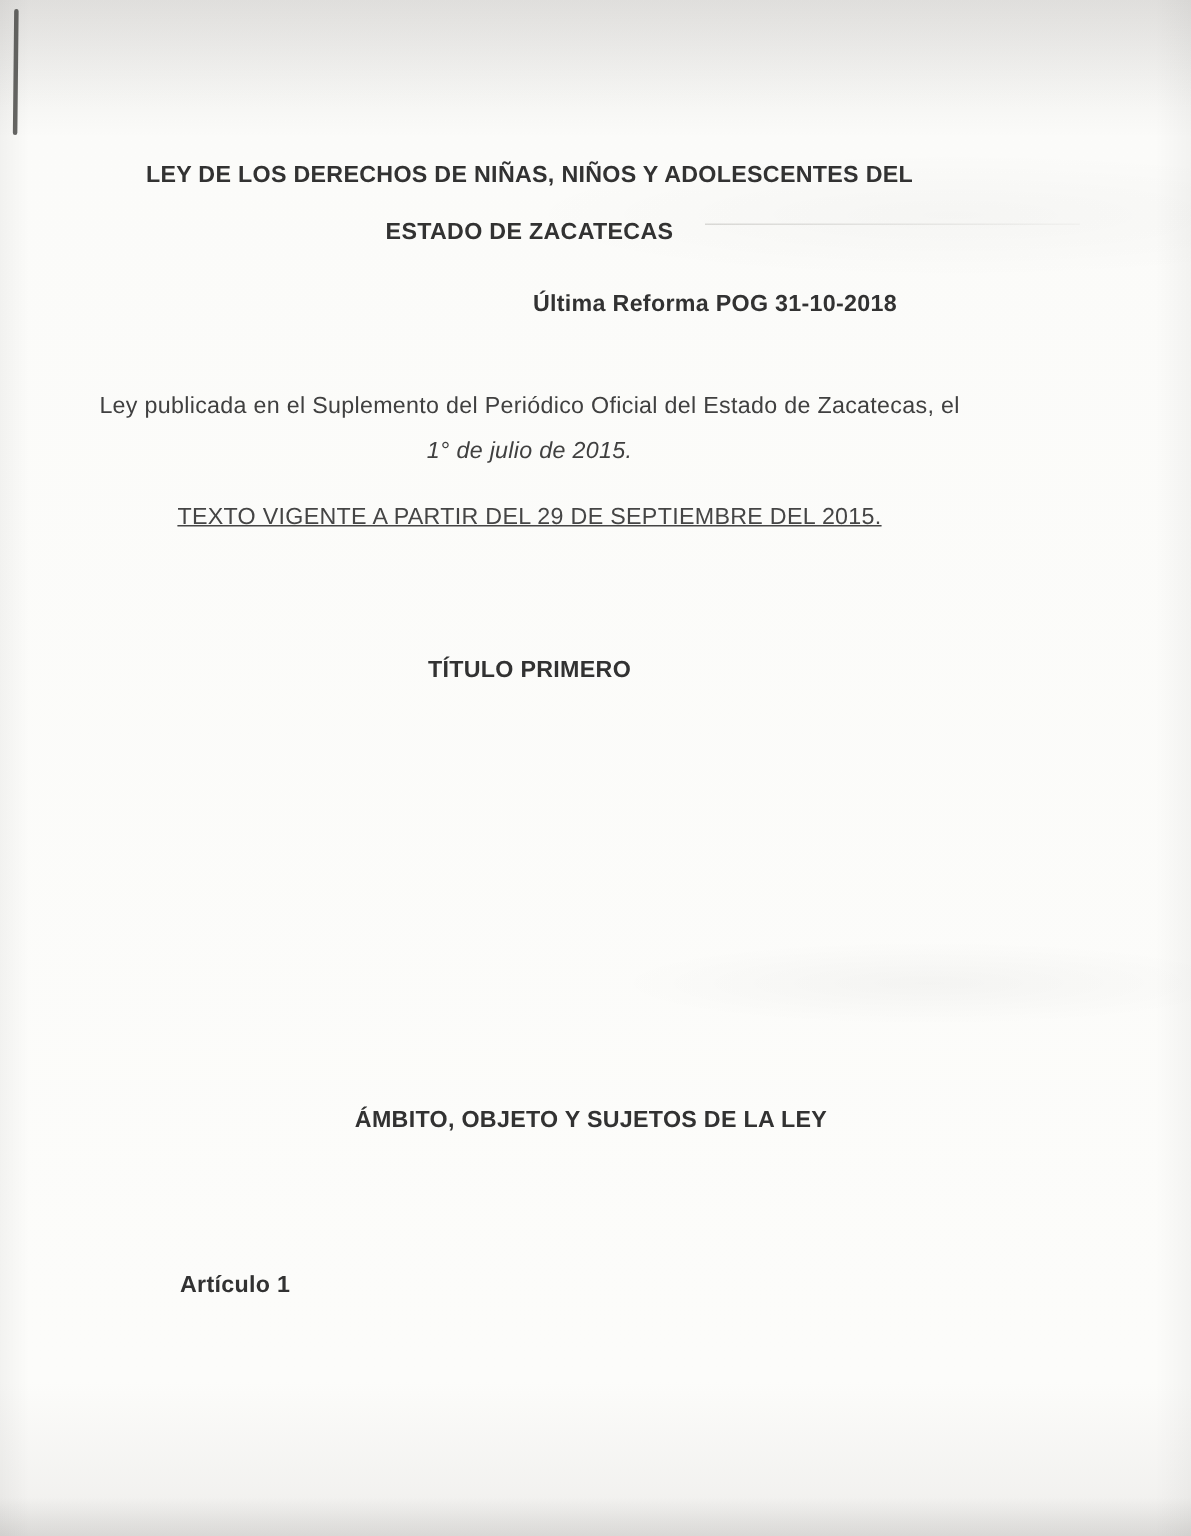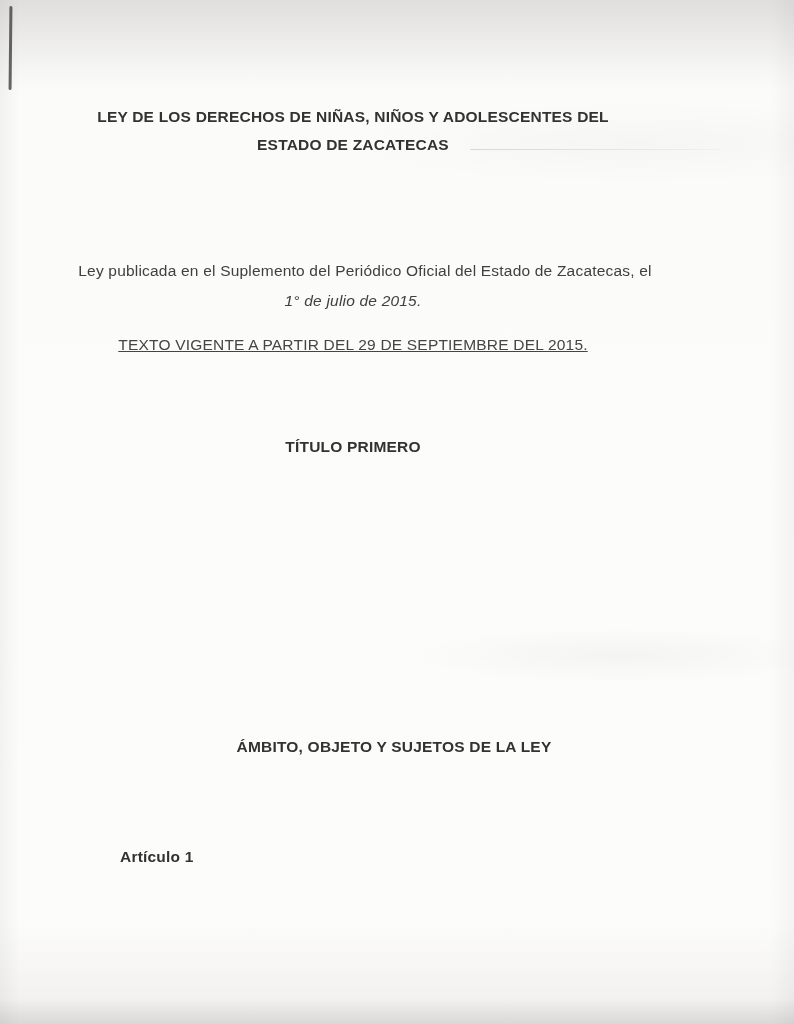--- a/index.html
+++ b/index.html
@@ -67,30 +67,30 @@
     width: 706px;
     text-align: center;
     font-size: 15.5px;
     letter-spacing: 0.2px;
     line-height: 1.2;
     color: #3a3a3a;
   }
   .bold { font-weight: 700; color: #323232; }
 
   .title-line1 { top: 108px; }
-  .title-line2 { top: 136px; }
+  .title-line2 { top: 146px; }
 
   .last-reform {
     top: 194px;
     text-align: right;
     padding-right: 108px;
     box-sizing: border-box;
   }
 
-  .pub-line1 { top: 262px; font-weight: 400; color: #404040; margin-left: 12px; }
+  .pub-line1 { top: 262px; font-weight: 400; color: #404040; }
   .pub-line2 { top: 292px; font-weight: 400; color: #404040; font-style: italic; }
 
   .vigente { top: 336px; font-weight: 400; color: #454545; text-decoration: underline; }
 
   .titulo-primero { top: 438px; }
   .disposiciones { top: 528px; }
   .capitulo { top: 653px; }
   .ambito { top: 738px; padding-left: 41px; }
 
   .articulo {
@@ -106,20 +106,21 @@
 <div class="scan-page">
 
   <div class="scan-shadow-top"></div>
   <div class="scan-artifact-left"></div>
   <div class="scan-streak"></div>
 
   <div class="txt bold title-line1">LEY DE LOS DERECHOS DE NIÑAS, NIÑOS Y ADOLESCENTES DEL</div>
 
   <div class="txt bold title-line2">ESTADO DE ZACATECAS</div>
 
+  <div class="txt bold last-reform">Última Reforma POG 31-10-2018</div>
 
   <div class="txt pub-line1">Ley publicada en el Suplemento del Periódico Oficial del Estado de Zacatecas, el</div>
 
   <div class="txt pub-line2">1° de julio de 2015.</div>
 
   <div class="txt vigente">TEXTO VIGENTE A PARTIR DEL 29 DE SEPTIEMBRE DEL 2015.</div>
 
   <div class="txt bold titulo-primero">TÍTULO PRIMERO</div>
 
 

